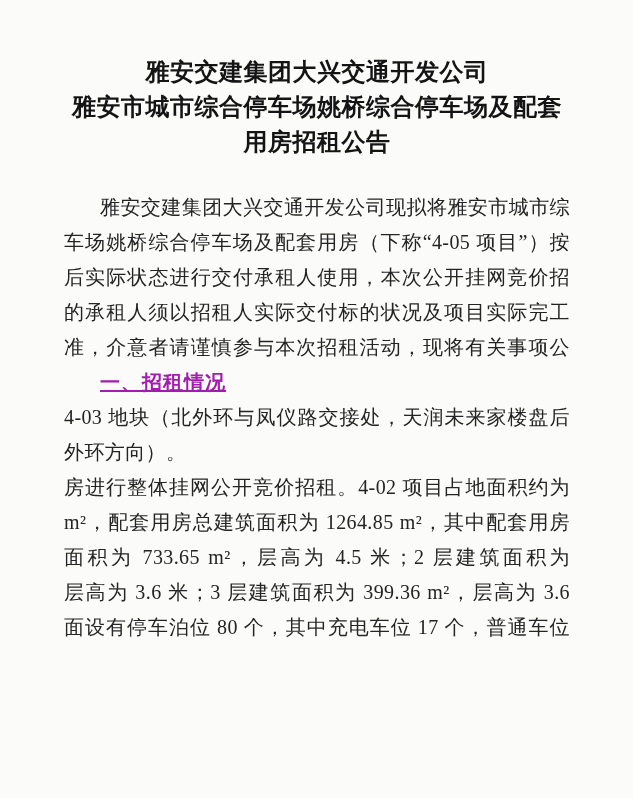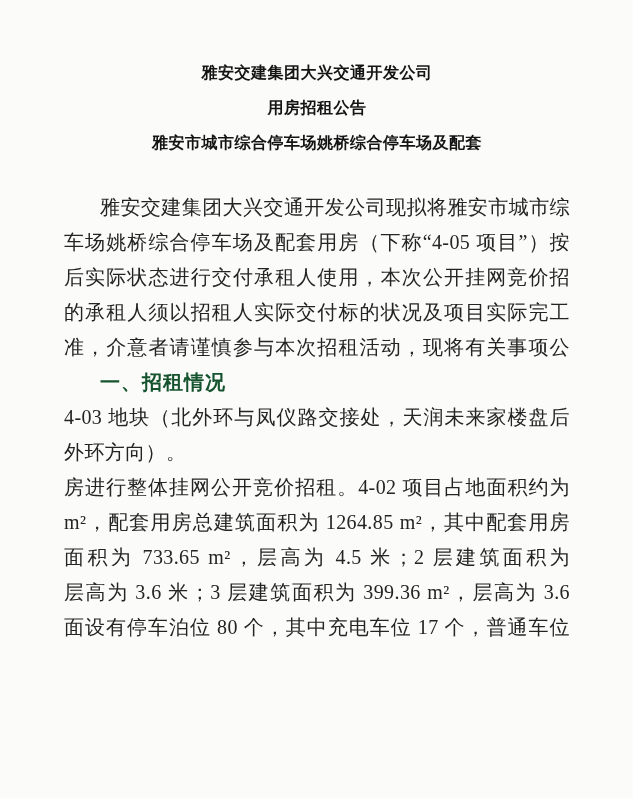--- a/index.html
+++ b/index.html
@@ -14,21 +14,21 @@
     box-sizing: border-box;
     padding: 55px 63px 0 64px;
     background: #fbfbf9;
     color: #1e1e1e;
     font-family: "Liberation Serif", "DejaVu Serif", serif;
     overflow: hidden;
   }
   .doc-title {
     text-align: center;
     font-weight: bold;
-    font-size: 16px;
+    font-size: 24px;
     line-height: 35px;
     color: #141414;
     letter-spacing: 0.5px;
   }
   .doc-title .title-line {
     white-space: nowrap;
   }
   .doc-body {
     margin-top: 30px;
     font-size: 20px;
@@ -46,32 +46,33 @@
   .indent {
     padding-left: 36px;
   }
   .flush {
     text-align-last: left;
   }
   .heading {
     font-weight: bold;
     font-family: "Liberation Sans", "DejaVu Sans", sans-serif;
     letter-spacing: 1px;
-    color: #14532d;
+    color: #a21caf;
+    text-decoration: underline;
   }
 </style>
 </head>
 <body>
 
 <div class="page">
 
   <div class="doc-title">
     <div class="title-line">雅安交建集团大兴交通开发公司</div>
+    <div class="title-line">雅安市城市综合停车场姚桥综合停车场及配套</div>
     <div class="title-line">用房招租公告</div>
-    <div class="title-line">雅安市城市综合停车场姚桥综合停车场及配套</div>
   </div>
 
   <div class="doc-body">
     <div class="line indent">雅安交建集团大兴交通开发公司现拟将雅安市城市综合停</div>
     <div class="line">车场姚桥综合停车场及配套用房（下称“4-05 项目”）按建成</div>
     <div class="line">后实际状态进行交付承租人使用，本次公开挂网竞价招租后确定</div>
     <div class="line">的承租人须以招租人实际交付标的状况及项目实际完工时间为</div>
     <div class="line">准，介意者请谨慎参与本次招租活动，现将有关事项公告如下：</div>
     <div class="line indent flush heading">一、招租情况</div>
     <div class="line">4-03 地块（北外环与凤仪路交接处，天润未来家楼盘后侧对北</div>

